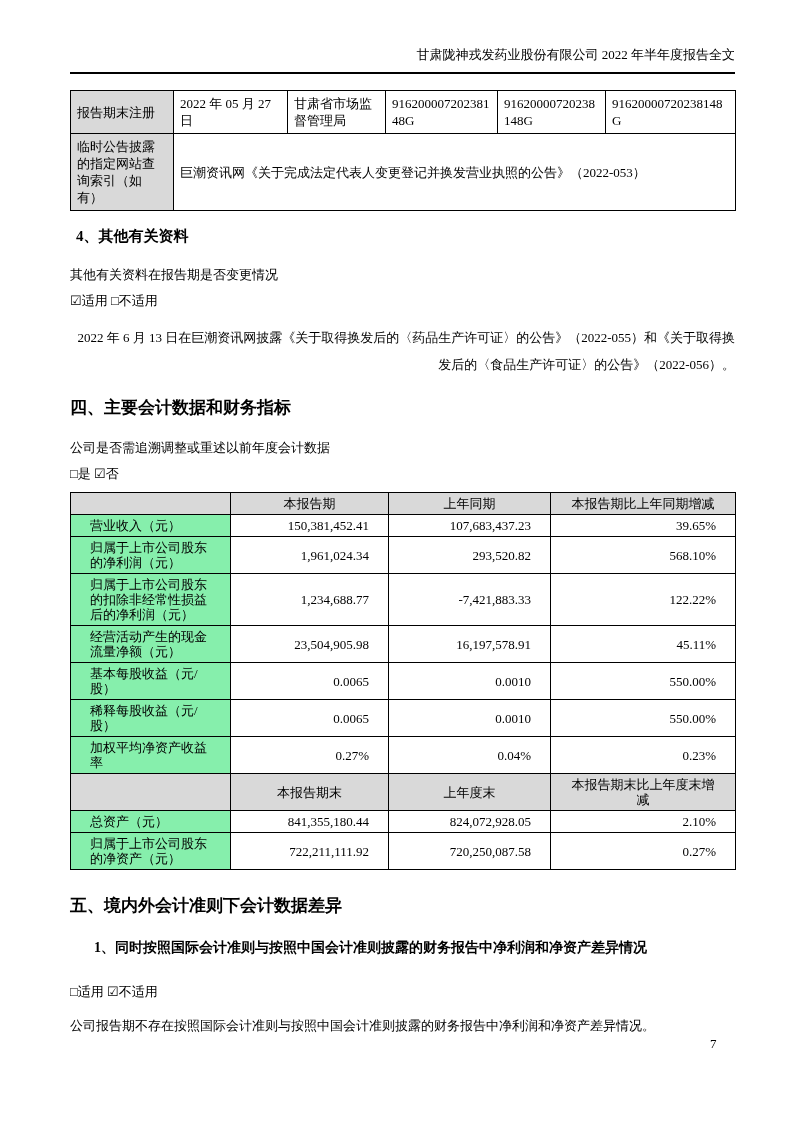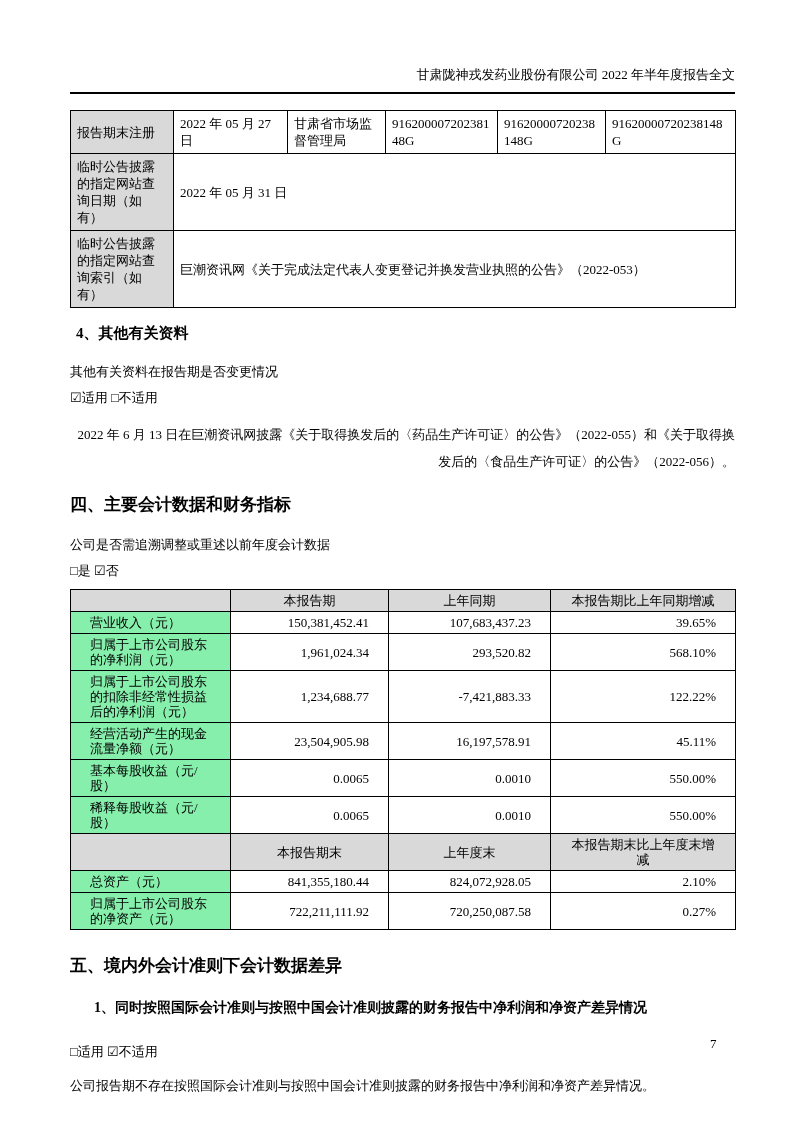--- a/index.html
+++ b/index.html
@@ -6,22 +6,22 @@
   .page {
     width: 793px; height: 1122px; background: #ffffff; color: #000;
     position: relative; overflow: hidden;
     font-family: "Liberation Serif", "DejaVu Serif", serif;
     font-size: 13px;
   }
   .content { margin-left: 70px; width: 665px; }
 
   
   .doc-header {
-    padding-top: 32px; text-align: right; font-size: 13px;
-    padding-bottom: 8px; border-bottom: 2px solid #000; margin-top: 34px;
+    padding-top: 46px; text-align: right; font-size: 13px;
+    padding-bottom: 8px; border-bottom: 2px solid #000;
   }
 
   
   table { border-collapse: collapse; width: 665px; table-layout: fixed; font-size: 13px; }
   td {
     border: 1px solid #000; vertical-align: middle;
     padding: 3px 6px; line-height: 16px; overflow: hidden;
   }
   .shaded { background: #d9d9d9; }
   .info-table { margin-top: 16px; }
@@ -63,24 +63,20 @@
           <col style="width:130px">
       </colgroup>
       <tbody>
           <tr>
         <td class="shaded">报告期末注册</td>
         <td>2022 年 05 月 27 日</td>
         <td>甘肃省市场监督管理局</td>
         <td class="break">91620000720238148G</td>
         <td class="break">91620000720238148G</td>
         <td class="break">91620000720238148G</td>
-      </tr>
-      <tr>
-        <td class="shaded">临时公告披露的指定网站查询日期（如有）</td>
-        <td colspan="5">2022 年 05 月 31 日</td>
       </tr>
       <tr>
         <td class="shaded">临时公告披露的指定网站查询索引（如有）</td>
         <td colspan="5">巨潮资讯网《关于完成法定代表人变更登记并换发营业执照的公告》（2022-053）</td>
       </tr>
     </tbody>
       </table>
 
     <div class="h-sub4">4、其他有关资料</div>
     <div class="body-line">其他有关资料在报告期是否变更情况</div>
@@ -135,20 +131,26 @@
         <td class="num">0.0010</td>
         <td class="num">550.00%</td>
       </tr>
       <tr>
         <td class="lbl">稀释每股收益（元/股）</td>
         <td class="num">0.0065</td>
         <td class="num">0.0010</td>
         <td class="num">550.00%</td>
       </tr>
       <tr>
+        <td class="lbl">加权平均净资产收益率</td>
+        <td class="num">0.27%</td>
+        <td class="num">0.04%</td>
+        <td class="num">0.23%</td>
+      </tr>
+      <tr>
         <td class="hd"></td>
         <td class="hd">本报告期末</td>
         <td class="hd">上年度末</td>
         <td class="hd">本报告期末比上年度末增减</td>
       </tr>
       <tr>
         <td class="lbl">总资产（元）</td>
         <td class="num">841,355,180.44</td>
         <td class="num">824,072,928.05</td>
         <td class="num">2.10%</td>

